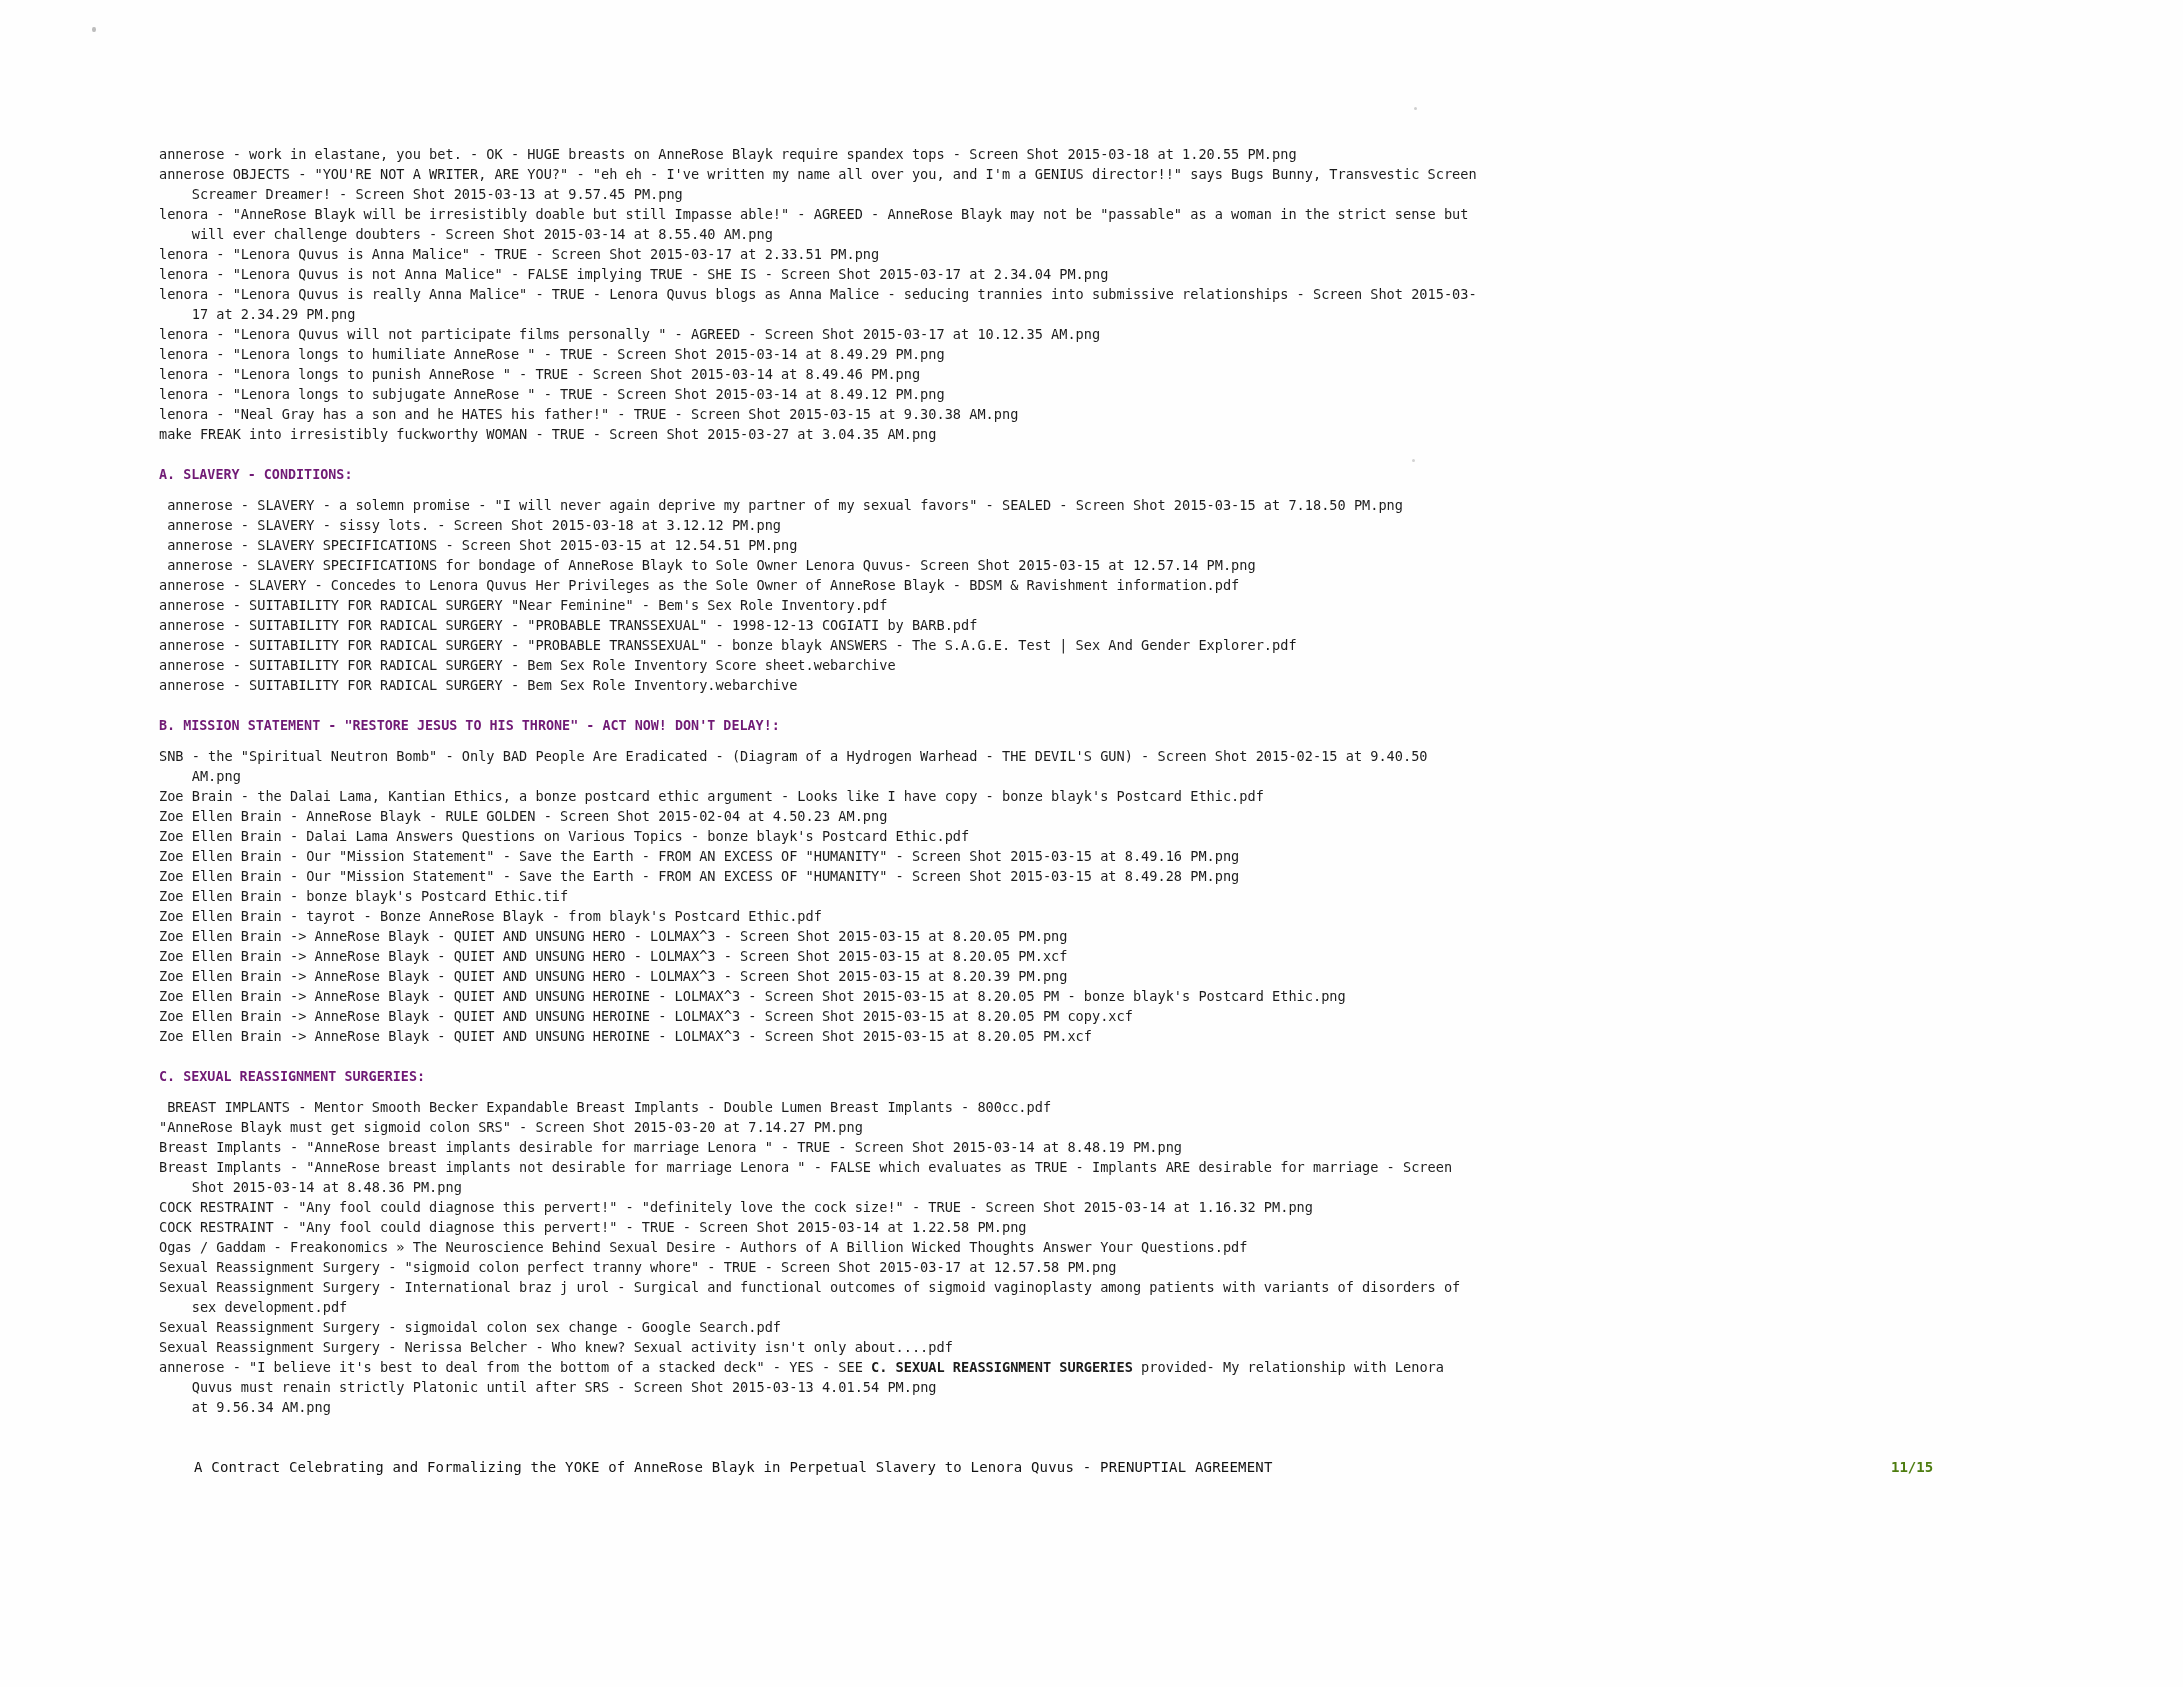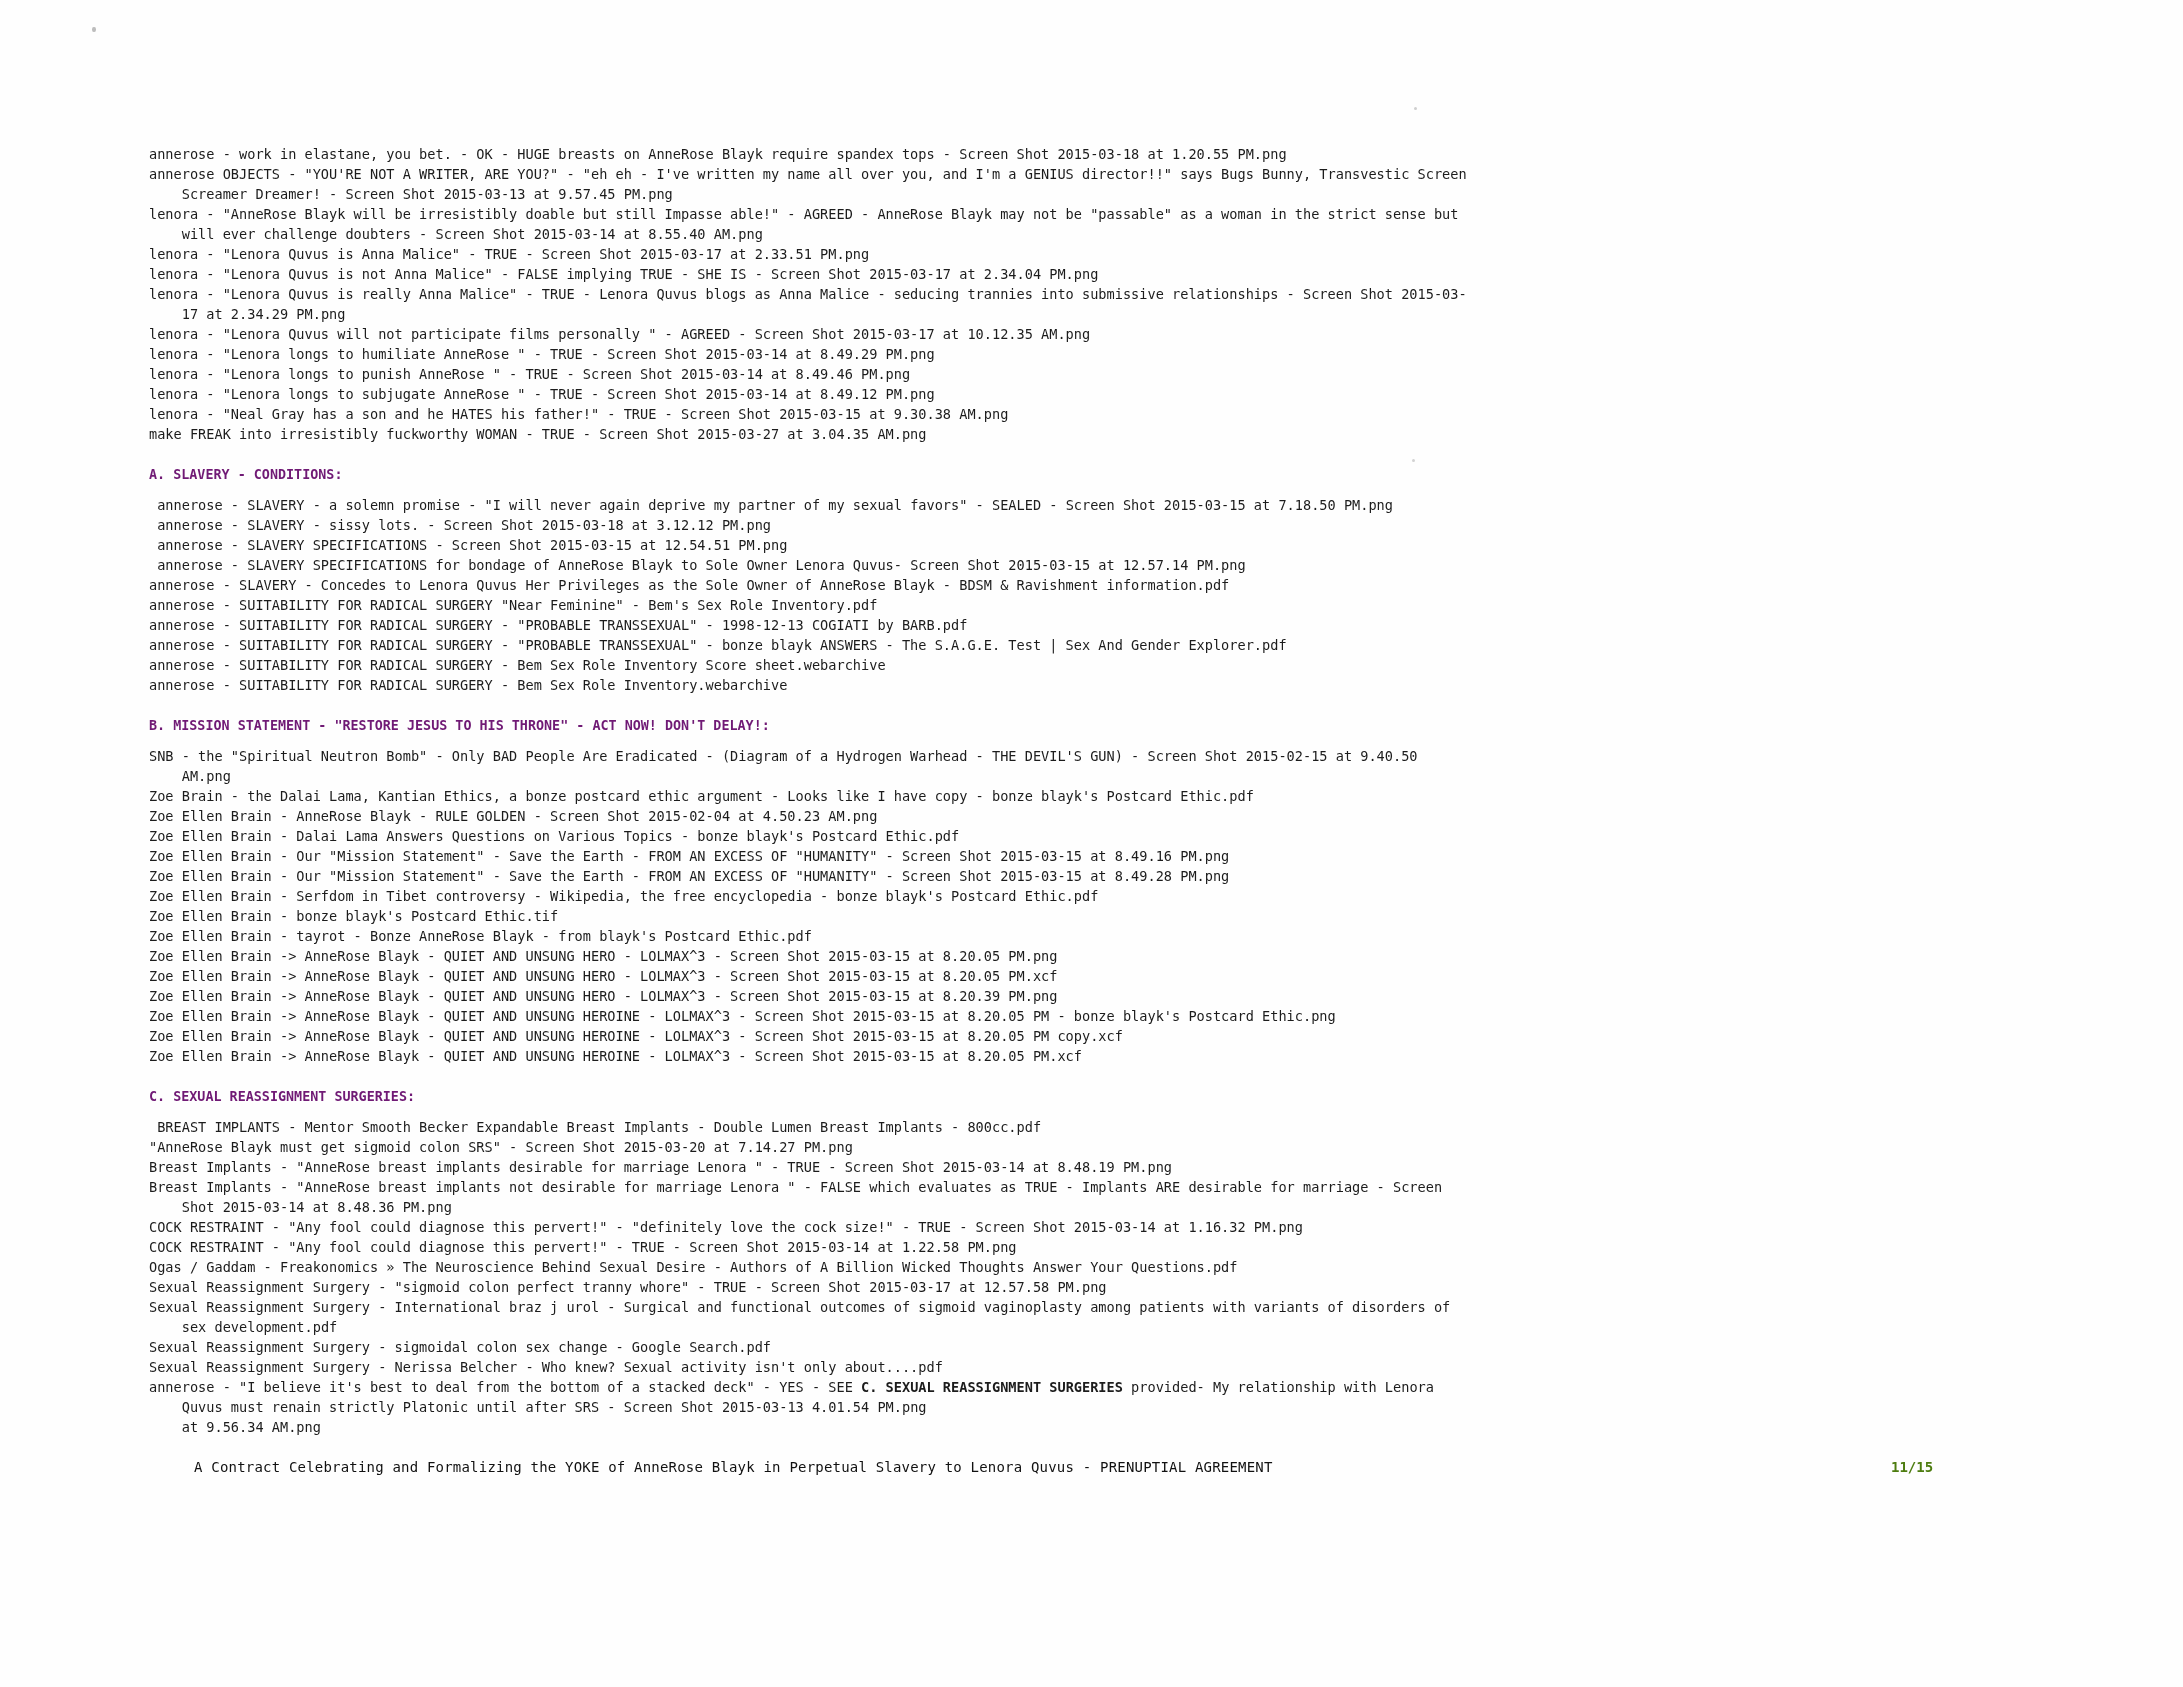--- a/index.html
+++ b/index.html
@@ -17,21 +17,21 @@
   }
   .page {
     position: absolute;
     left: 0; top: 0;
     width: 2183px;
     height: 1687px;
     background: #fefefe;
   }
   .content {
     position: absolute;
-    left: 149px;
+    left: 159px;
     top: 144px;
     width: 1886px;
   }
   .line {
     font-family: "DejaVu Sans Mono", monospace;
     font-size: 13.6px;
     line-height: 20px;
     white-space: pre-wrap;
     letter-spacing: 0px;
     color: #1c1c1c;
@@ -133,21 +133,20 @@
     <div class="gap-sm"></div>
 
     <div class="block">
       <div class="line">SNB - the "Spiritual Neutron Bomb" - Only BAD People Are Eradicated - (Diagram of a Hydrogen Warhead - THE DEVIL'S GUN) - Screen Shot 2015-02-15 at 9.40.50</div>
       <div class="line">    AM.png</div>
       <div class="line">Zoe Brain - the Dalai Lama, Kantian Ethics, a bonze postcard ethic argument - Looks like I have copy - bonze blayk's Postcard Ethic.pdf</div>
       <div class="line">Zoe Ellen Brain - AnneRose Blayk - RULE GOLDEN - Screen Shot 2015-02-04 at 4.50.23 AM.png</div>
       <div class="line">Zoe Ellen Brain - Dalai Lama Answers Questions on Various Topics - bonze blayk's Postcard Ethic.pdf</div>
       <div class="line">Zoe Ellen Brain - Our "Mission Statement" - Save the Earth - FROM AN EXCESS OF "HUMANITY" - Screen Shot 2015-03-15 at 8.49.16 PM.png</div>
       <div class="line">Zoe Ellen Brain - Our "Mission Statement" - Save the Earth - FROM AN EXCESS OF "HUMANITY" - Screen Shot 2015-03-15 at 8.49.28 PM.png</div>
-      <div class="line">Zoe Ellen Brain - Serfdom in Tibet controversy - Wikipedia, the free encyclopedia - bonze blayk's Postcard Ethic.pdf</div>
       <div class="line">Zoe Ellen Brain - bonze blayk's Postcard Ethic.tif</div>
       <div class="line">Zoe Ellen Brain - tayrot - Bonze AnneRose Blayk - from blayk's Postcard Ethic.pdf</div>
       <div class="line">Zoe Ellen Brain -&gt; AnneRose Blayk - QUIET AND UNSUNG HERO - LOLMAX^3 - Screen Shot 2015-03-15 at 8.20.05 PM.png</div>
       <div class="line">Zoe Ellen Brain -&gt; AnneRose Blayk - QUIET AND UNSUNG HERO - LOLMAX^3 - Screen Shot 2015-03-15 at 8.20.05 PM.xcf</div>
       <div class="line">Zoe Ellen Brain -&gt; AnneRose Blayk - QUIET AND UNSUNG HERO - LOLMAX^3 - Screen Shot 2015-03-15 at 8.20.39 PM.png</div>
       <div class="line">Zoe Ellen Brain -&gt; AnneRose Blayk - QUIET AND UNSUNG HEROINE - LOLMAX^3 - Screen Shot 2015-03-15 at 8.20.05 PM - bonze blayk's Postcard Ethic.png</div>
       <div class="line">Zoe Ellen Brain -&gt; AnneRose Blayk - QUIET AND UNSUNG HEROINE - LOLMAX^3 - Screen Shot 2015-03-15 at 8.20.05 PM copy.xcf</div>
       <div class="line">Zoe Ellen Brain -&gt; AnneRose Blayk - QUIET AND UNSUNG HEROINE - LOLMAX^3 - Screen Shot 2015-03-15 at 8.20.05 PM.xcf</div>
     </div>
 

